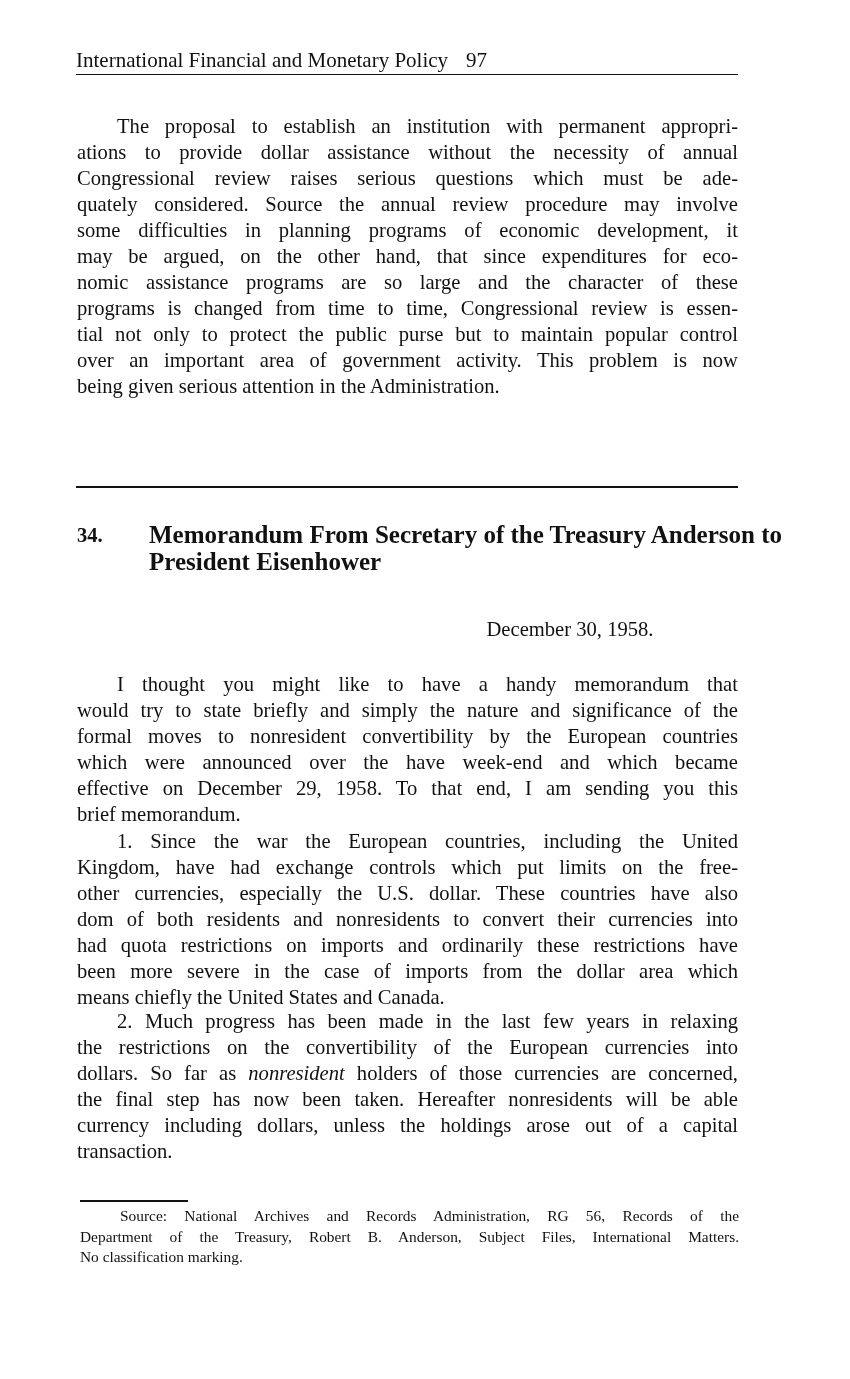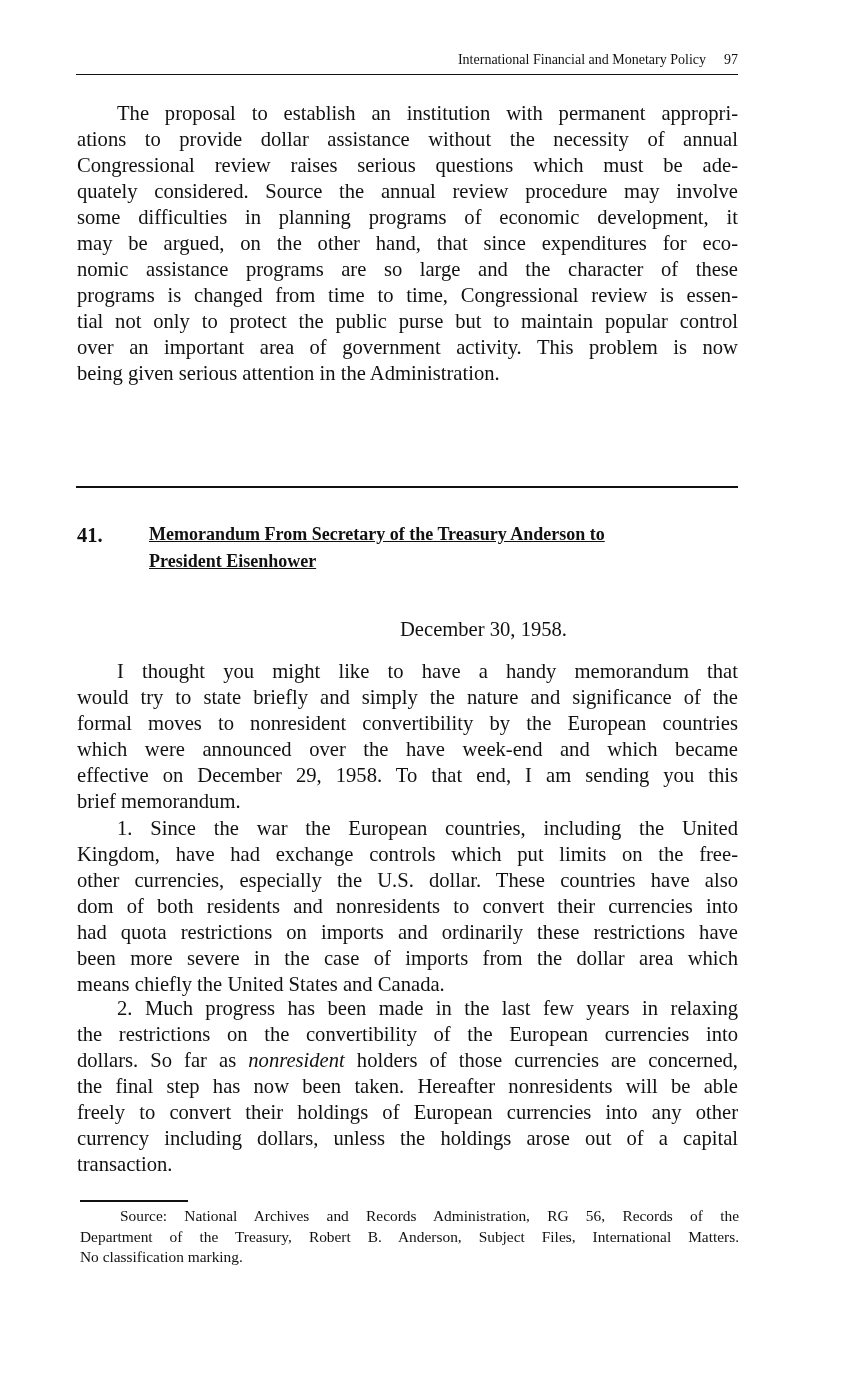--- a/index.html
+++ b/index.html
@@ -1,28 +1,28 @@
 <!DOCTYPE html>
 <html><head>
 <meta charset="utf-8">
 <style>
   html, body { margin: 0; padding: 0; background: #ffffff; }
   body { width: 850px; height: 1379px; position: relative; overflow: hidden; color: #111; font-family: "Liberation Serif", "DejaVu Serif", serif; }
   .page { position: absolute; left: 0; top: 0; width: 850px; height: 1379px; }
-  .running-head { position: absolute; left: 76px; top: 46px; width: 662px; height: 28px; border-bottom: 1.6px solid #111; font-size: 14px; line-height: 28px; text-align: right; }
+  .running-head { position: absolute; left: 76px; top: 46px; width: 662px; height: 28px; border-bottom: 1.6px solid #111; font-size: 21px; line-height: 28px; text-align: left; }
   .running-head .title { margin-right: 18px; }
-  .block { position: absolute; left: 77px; width: 661px; font-size: 20.6px; }
+  .block { position: absolute; left: 77px; width: 661px; font-size: 20.6px; margin-top: 13px; }
   .line { display: block; height: 26px; line-height: 26px; white-space: nowrap; text-align: justify; text-align-last: justify; }
   .line.last { text-align-last: left; }
   .indent { padding-left: 40px; }
   .rule-thick { position: absolute; left: 76px; top: 486px; width: 662px; height: 0; border-top: 2.6px solid #111; }
   .doc-number { position: absolute; left: 77px; top: 521px; font-size: 20.5px; font-weight: bold; line-height: 28px; }
-  .doc-heading { position: absolute; left: 149px; top: 521px; width: 600px; font-size: 18px; font-weight: bold; line-height: 27px; text-decoration: underline; }
+  .doc-heading { position: absolute; left: 149px; top: 521px; width: 600px; font-size: 25px; font-weight: bold; line-height: 27px; }
   .doc-heading span { display: block; white-space: nowrap; }
-  .dateline { position: absolute; left: 400px; top: 616px; width: 340px; text-align: left; font-size: 20.6px; line-height: 26px; }
+  .dateline { position: absolute; left: 400px; top: 616px; width: 340px; text-align: center; font-size: 20.6px; line-height: 26px; }
   .fn-rule { position: absolute; left: 80px; top: 1200px; width: 108px; height: 0; border-top: 2px solid #111; }
   .footnote { position: absolute; left: 80px; top: 1206px; width: 659px; font-size: 15.4px; }
   .footnote .line { height: 20.5px; line-height: 20.5px; }
   .footnote .indent { padding-left: 40px; }
   em { font-style: italic; }
 </style>
 </head>
 <body>
 
 <div class="page">
@@ -40,21 +40,21 @@
     <span class="line">may be argued, on the other hand, that since expenditures for eco-</span>
     <span class="line">nomic assistance programs are so large and the character of these</span>
     <span class="line">programs is changed from time to time, Congressional review is essen-</span>
     <span class="line">tial not only to protect the public purse but to maintain popular control</span>
     <span class="line">over an important area of government activity. This problem is now</span>
     <span class="line last">being given serious attention in the Administration.</span>
   </div>
 
   <div class="rule-thick"></div>
 
-  <div class="doc-number">41.</div>
+  <div class="doc-number">34.</div>
   <div class="doc-heading">
     <span>Memorandum From Secretary of the Treasury Anderson to</span>
     <span>President Eisenhower</span>
   </div>
 
   <div class="dateline">December 30, 1958.</div>
 
   <div class="block" style="top:658px;">
     <span class="line indent">I thought you might like to have a handy memorandum that</span>
     <span class="line">would try to state briefly and simply the nature and significance of the</span>
@@ -72,21 +72,20 @@
     <span class="line">had quota restrictions on imports and ordinarily these restrictions have</span>
     <span class="line">been more severe in the case of imports from the dollar area which</span>
     <span class="line last">means chiefly the United States and Canada.</span>
   </div>
 
   <div class="block" style="top:995px;">
     <span class="line indent">2. Much progress has been made in the last few years in relaxing</span>
     <span class="line">the restrictions on the convertibility of the European currencies into</span>
     <span class="line"><span>dollars. So far as </span><em>nonresident</em><span> holders of those currencies are concerned,</span></span>
     <span class="line">the final step has now been taken. Hereafter nonresidents will be able</span>
-    <span class="line">freely to convert their holdings of European currencies into any other</span>
     <span class="line">currency including dollars, unless the holdings arose out of a capital</span>
     <span class="line last">transaction.</span>
   </div>
 
   <div class="fn-rule"></div>
   <div class="footnote">
     <span class="line indent">Source: National Archives and Records Administration, RG 56, Records of the</span>
     <span class="line">Department of the Treasury, Robert B. Anderson, Subject Files, International Matters.</span>
     <span class="line last">No classification marking.</span>
   </div>

